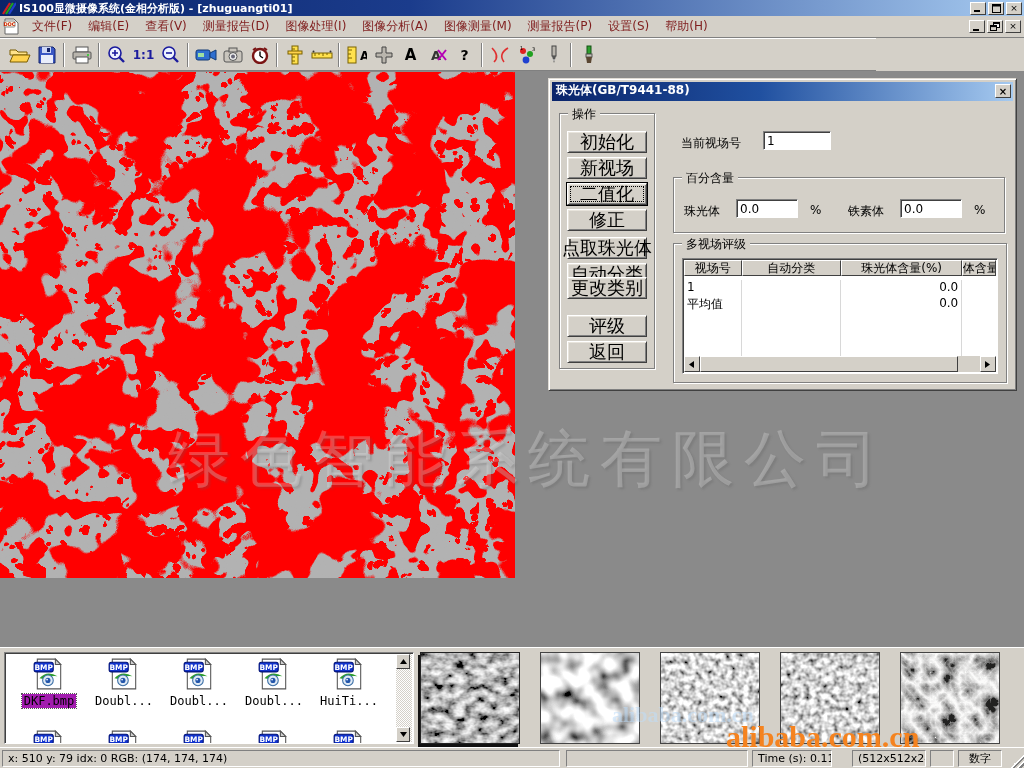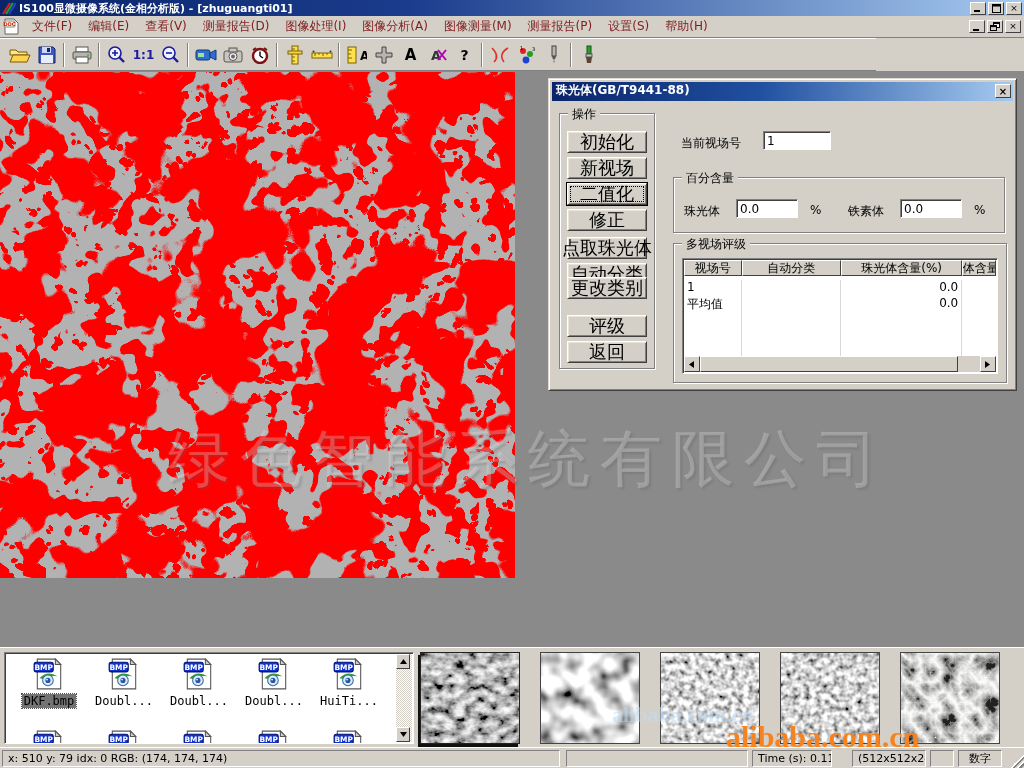--- a/index.html
+++ b/index.html
@@ -68,21 +68,21 @@
   .hscroll{position:absolute;left:1px;right:1px;bottom:1px;height:16px;background:#d4d0c8;display:flex;}
   .sarrow{width:16px;height:16px;background:#d4d0c8;border:1px solid;border-color:#fff #404040 #404040 #fff;
     display:flex;align-items:center;justify-content:center;}
   .sthumb{height:16px;background:#d4d0c8;border:1px solid;border-color:#fff #404040 #404040 #fff;flex:1;margin-right:22px;}
   
   .bottom{position:absolute;left:0;top:647px;width:1024px;height:100px;background:#d4d0c8;border-top:1px solid #fff;}
   .filelist{position:absolute;left:4px;top:4px;width:410px;height:92px;background:#fff;
     border:1px solid;border-color:#808080 #fff #fff #808080;box-shadow:inset 1px 1px 0 #404040;overflow:hidden;}
   .fitem{position:absolute;width:72px;text-align:center;}
   .fname{font-size:12px;font-family:"DejaVu Sans Mono","Liberation Mono",monospace;white-space:nowrap;padding:0 2px;display:inline-block;}
-  .fname.sel{background:#737373;outline:1px dotted #555;}
+  .fname.sel{background:#a21caf;outline:1px dotted #555;}
   .vscroll{position:absolute;right:1px;top:1px;width:16px;bottom:1px;
     background:repeating-conic-gradient(#fff 0 25%,#d4d0c8 0 50%) 0 0/2px 2px;}
   .vs-btn{position:absolute;left:0;width:14px;height:15px;background:#d4d0c8;border:1px solid;
     border-color:#fff #404040 #404040 #fff;display:flex;align-items:center;justify-content:center;}
   .thumb{position:absolute;top:4px;width:100px;height:92px;border:1px solid #444;}
   .thumb.first{border:1px solid #222;box-shadow:-2px 3px 0 #111;}
   .alibaba{position:absolute;left:726px;top:720px;font-family:"Liberation Serif","DejaVu Serif",serif;
     font-weight:bold;font-size:30px;color:#f5831f;white-space:nowrap;z-index:30;}
   .alibaba.faint{left:612px;top:702px;font-size:22px;color:rgba(190,220,250,0.55);z-index:29;}
   

